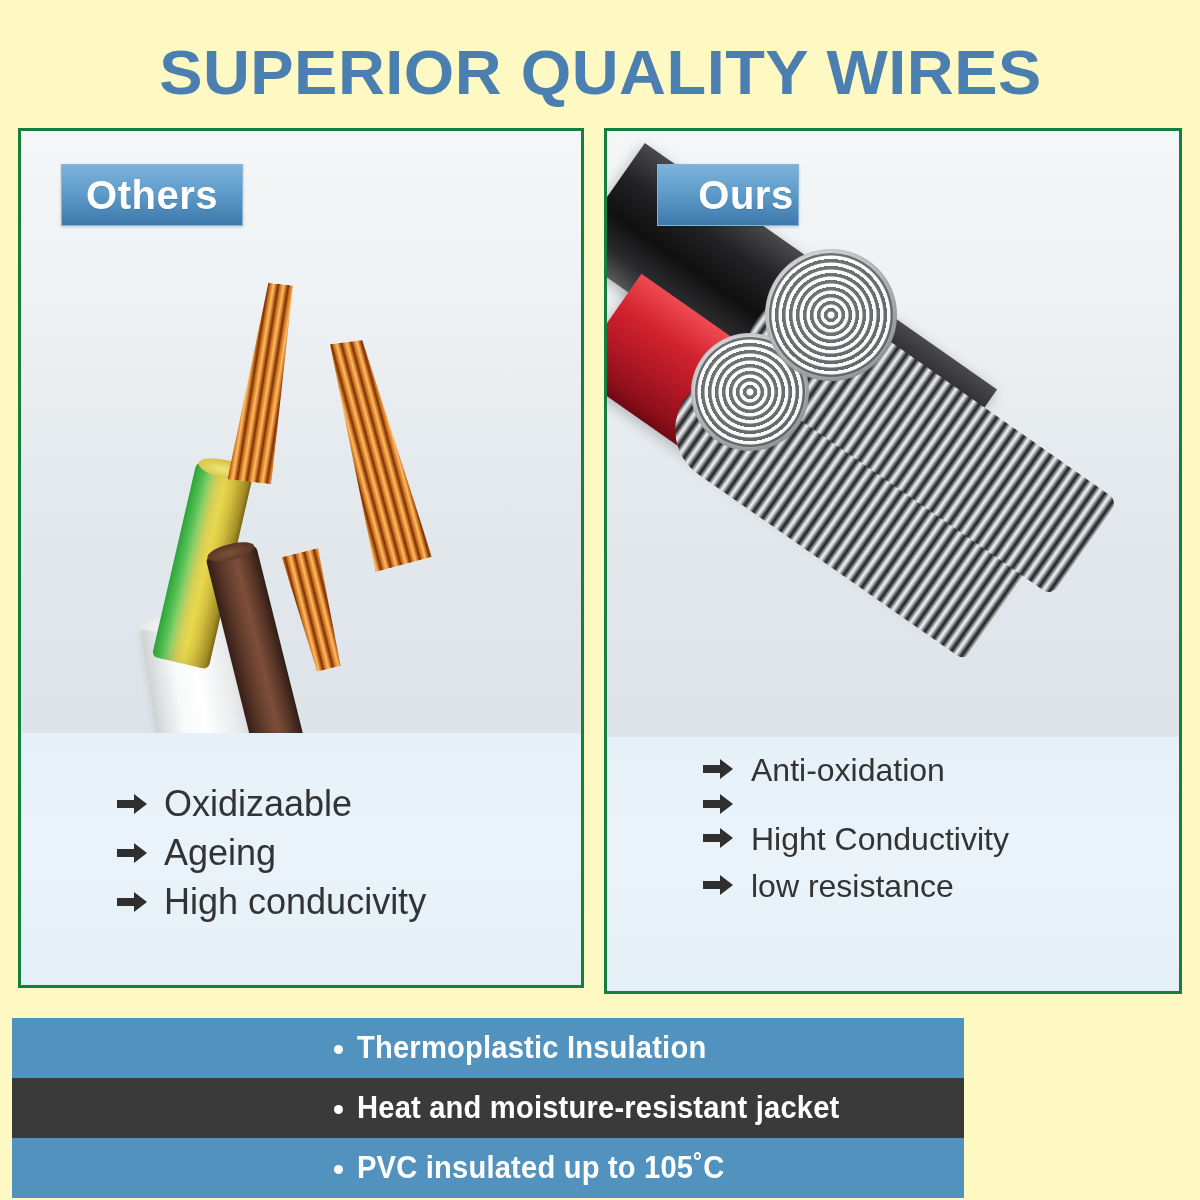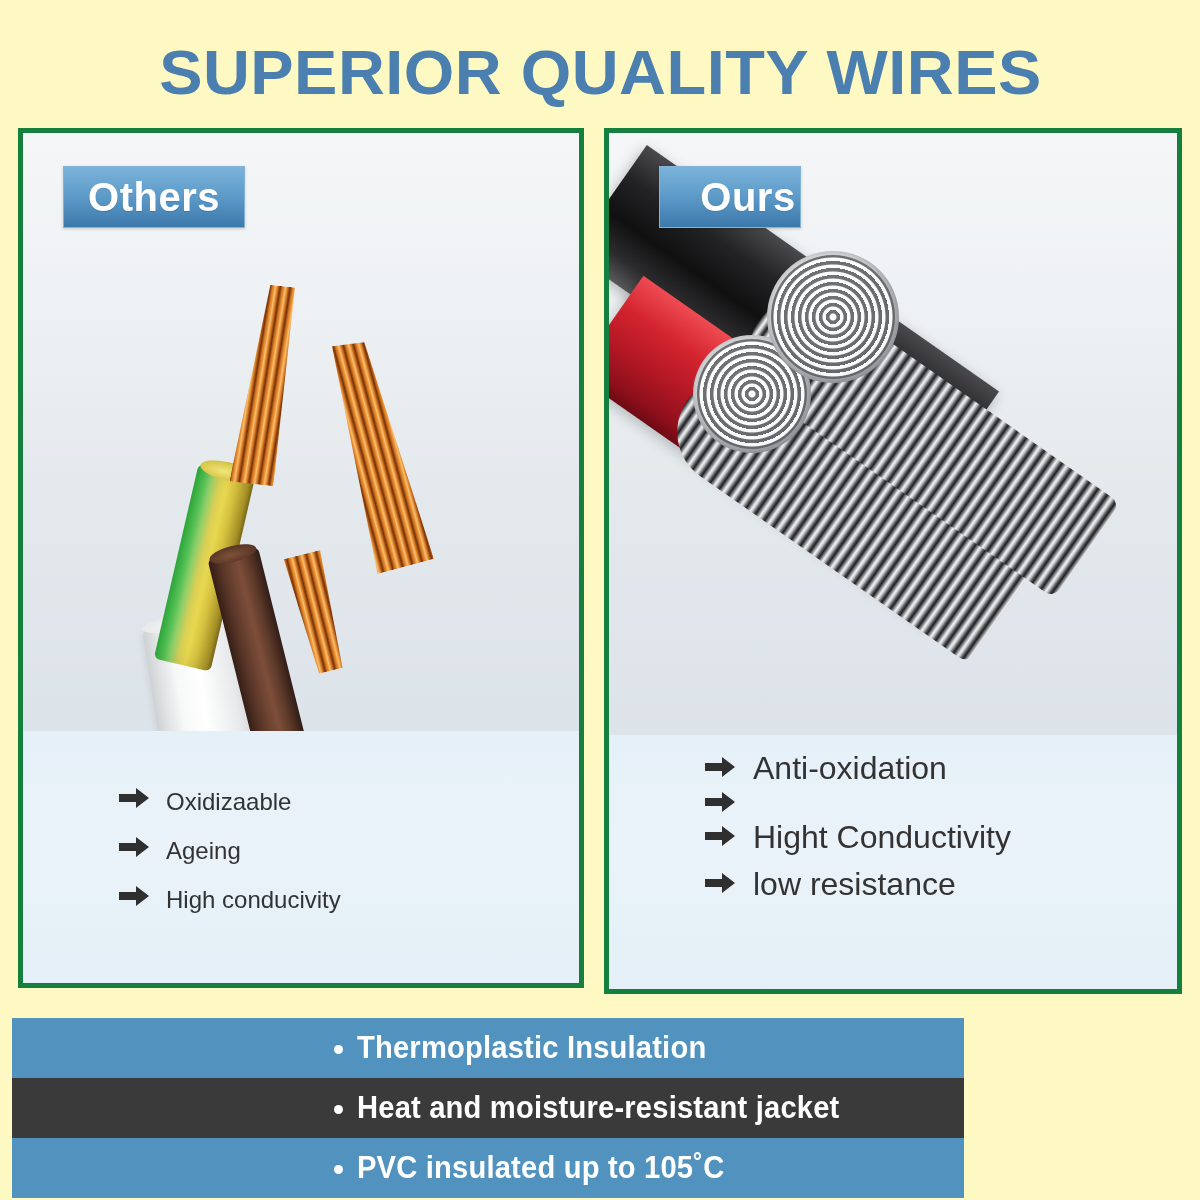--- a/index.html
+++ b/index.html
@@ -46,21 +46,21 @@
   .panels {
     position: absolute;
     left: 18px;
     top: 128px;
     width: 1164px;
     height: 866px;
   }
   .panel {
     position: absolute;
     top: 0;
-    border: 5px solid #15803d;
+    border: 3px solid #15803d;
     box-sizing: border-box;
     overflow: hidden;
     background: #eef1f4;
   }
   .panel-left  { left: 0;   width: 566px; height: 860px; }
   .panel-right { left: 586px; width: 578px; height: 866px; }
 
   
   .photo {
     position: absolute;
@@ -83,21 +83,21 @@
   .panel-right .features { height: 254px; padding: 10px 0 0 96px; }
 
   .feat {
     display: flex;
     align-items: baseline;
     gap: 18px;
     color: #333333;
     font-family: "Liberation Sans", sans-serif;
     font-weight: 400;
   }
-  .panel-left .feat  { font-size: 24px; line-height: 49px; gap: 17px; }
+  .panel-left .feat  { font-size: 36px; line-height: 49px; gap: 17px; }
   .panel-right .feat { font-size: 32px; line-height: 47px; }
   .arrow-icon {
     flex: none;
     color: #2f2f2f;
     font-size: 30px;
     line-height: 1;
     position: relative;
     top: -1px;
   }
   .arrow-icon svg { display: block; }

